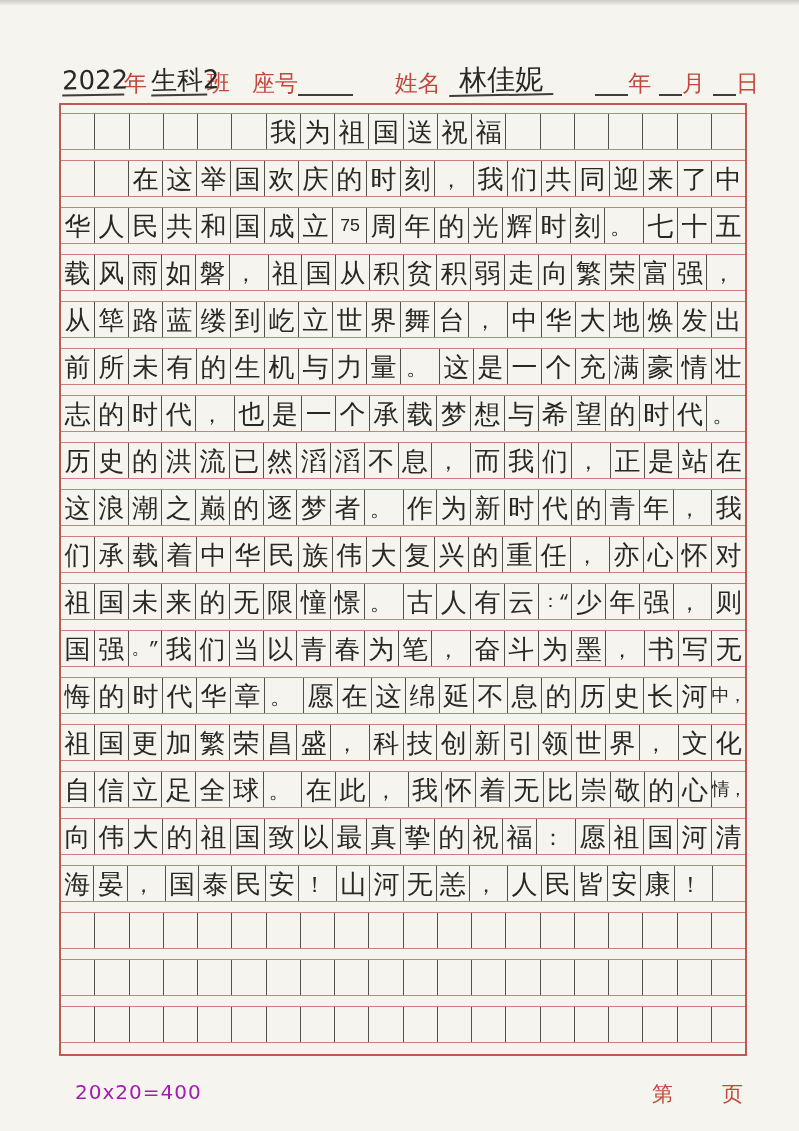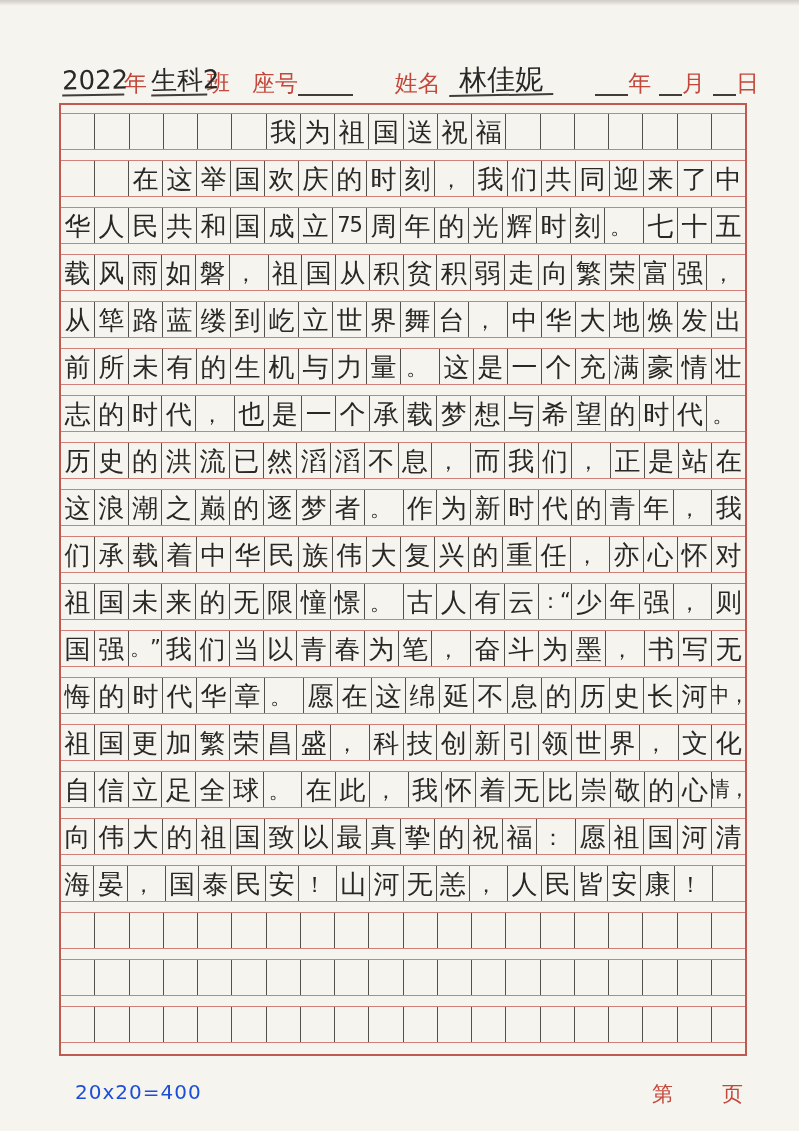--- a/index.html
+++ b/index.html
@@ -48,26 +48,26 @@
   .row-gap.top{height:9px;}
   .row-gap.last{border-bottom:none;}
   .cell-row{display:flex;height:36px;border-bottom:1px solid var(--grid-red);box-sizing:border-box;}
   .cell{
     flex:1;display:flex;align-items:center;justify-content:center;
     border-right:1.4px solid var(--vert);
     font-size:26px;line-height:1;color:var(--ink);
     overflow:hidden;
   }
   .cell:last-child{border-right:none;}
-  .cell.multi{font-size:21px;letter-spacing:-1px;}
+  .cell.multi{font-size:18px;letter-spacing:-1px;font-family:Liberation Mono, monospace;}
   .cell.punct{align-items:flex-end;justify-content:flex-start;padding:0 0 5px 5px;font-size:22px;}
   
   .footer-spec{
     position:absolute;left:75px;top:1080px;
-    font-size:20px;color:#1d4ed8;letter-spacing:1px;
+    font-size:20px;color:#a21caf;letter-spacing:1px;
   }
   .footer-page-prefix{position:absolute;left:652px;top:1080px;font-size:21px;color:var(--print-red);}
   .footer-page-suffix{position:absolute;left:722px;top:1080px;font-size:21px;color:var(--print-red);}
 </style>
 </head>
 <body>
 
 <div class="scan-edge"></div>
 
 <div class="header">

